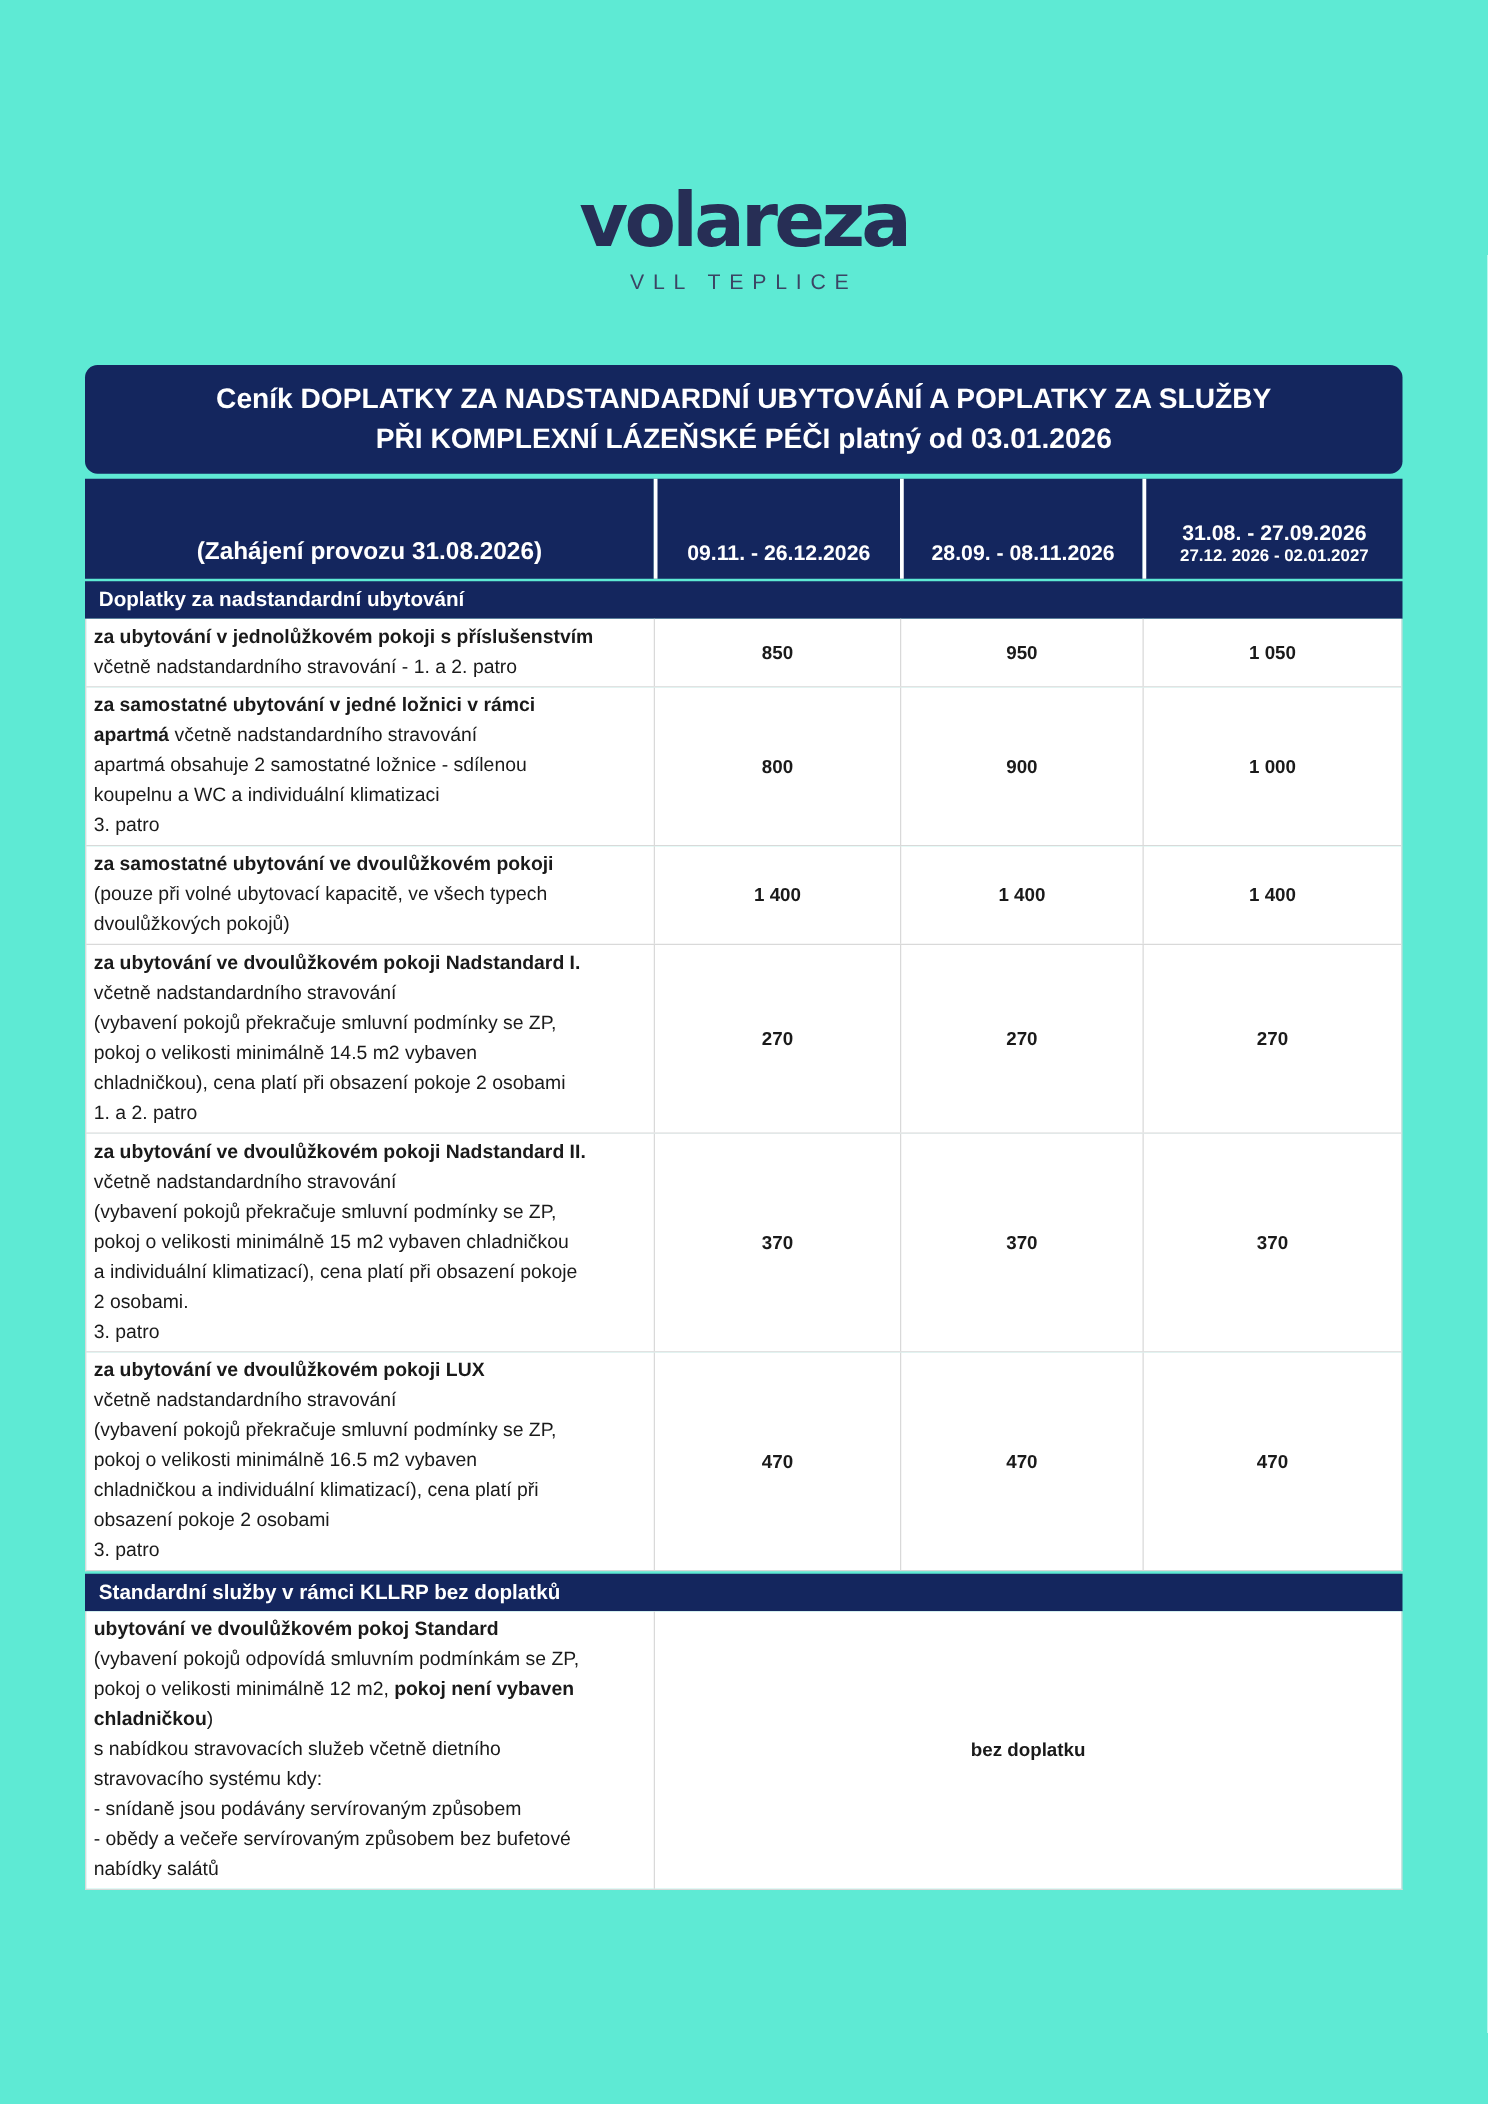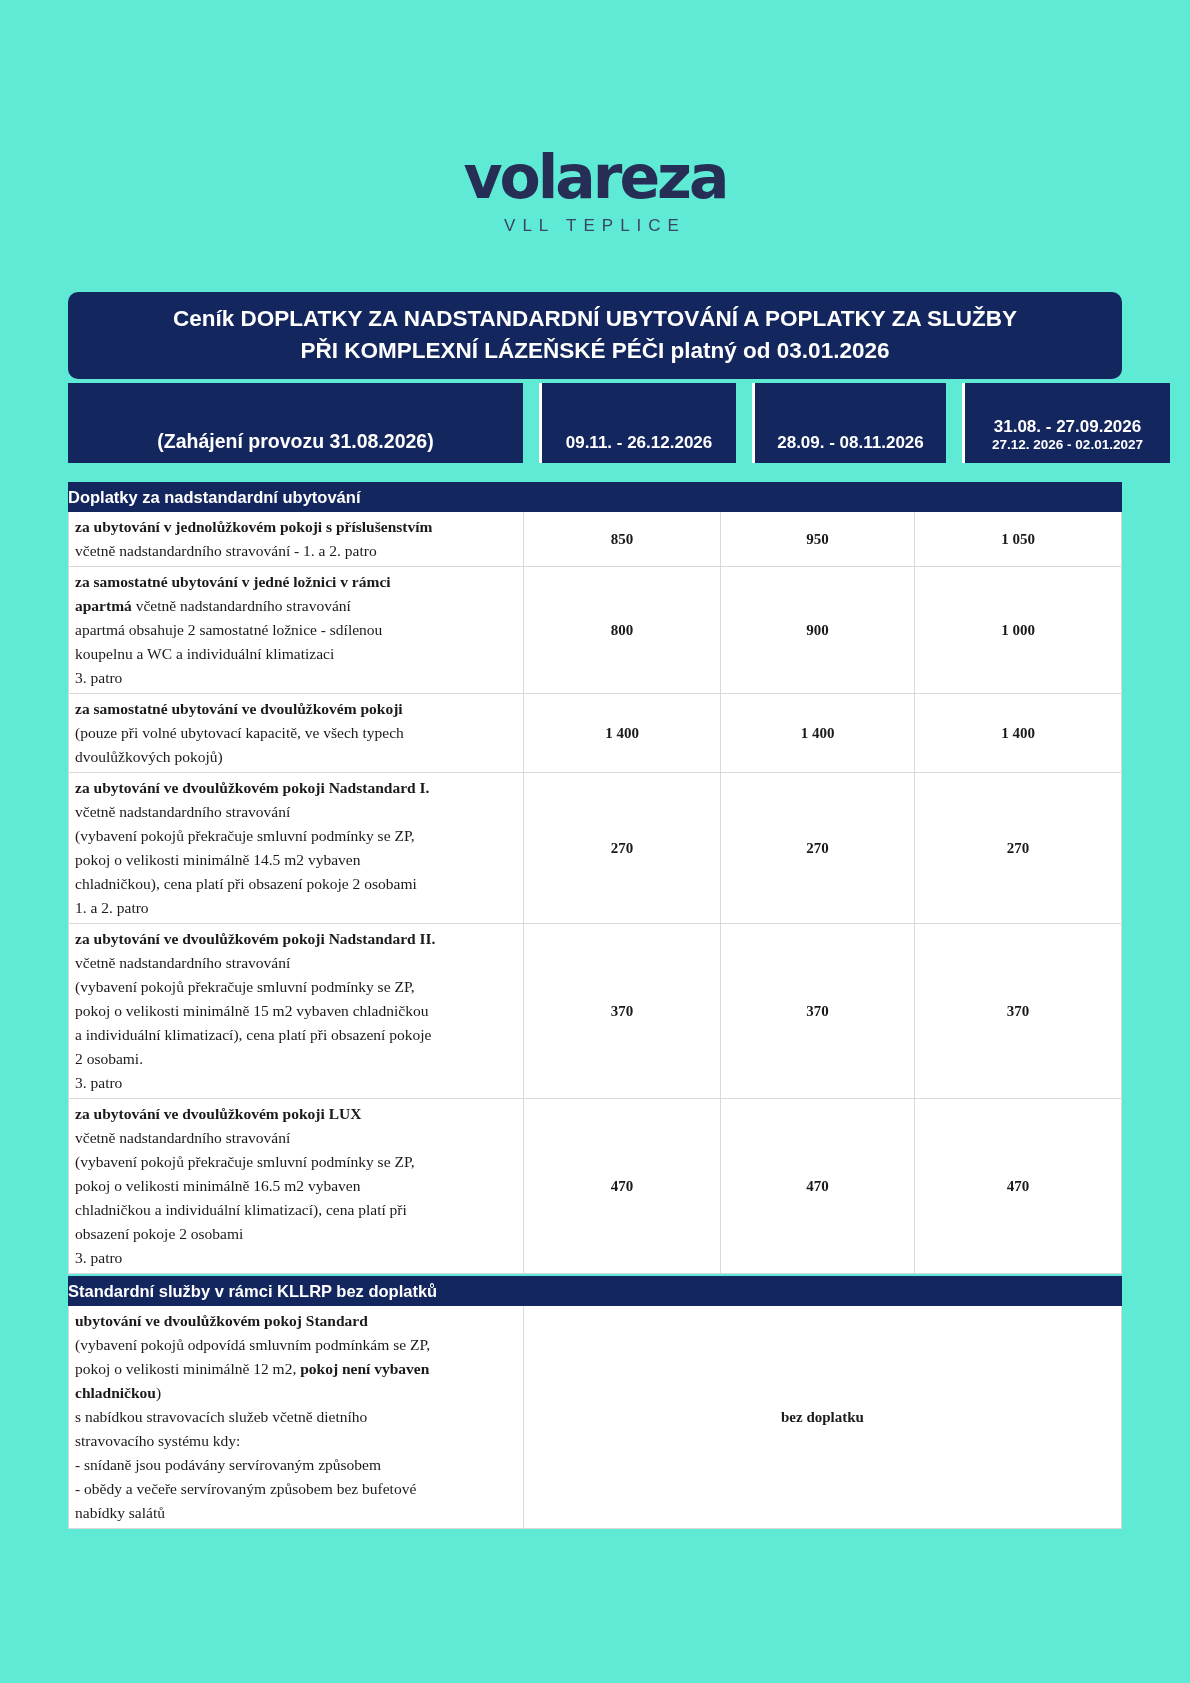--- a/index.html
+++ b/index.html
@@ -38,22 +38,21 @@
     text-align:center;
     padding:11px 10px 12px 10px;
     margin-bottom:4px;
     border-radius:10px;
   }
   .title-bar .t-line { font-weight:bold; font-size:22.5px; line-height:32px; }
 
   .head-row {
     display:grid;
     grid-template-columns:455px 197px 194px 208px;
-    margin-bottom:19px;
-    gap:16px;
+    margin-bottom:2px;
   }
   .head-cell {
     background:var(--navy);
     color:#fff;
     height:80px;
     display:flex; flex-direction:column;
     align-items:center; justify-content:flex-end;
     text-align:center;
     padding-bottom:10px;
   }
@@ -63,24 +62,24 @@
   .hc4-l1 { font-weight:bold; font-size:17px; line-height:21px; }
   .hc4-l2 { font-weight:bold; font-size:13.5px; line-height:16px; }
 
   .section-bar {
     background:var(--navy);
     color:#fff;
     font-weight:bold;
     font-size:16.5px;
     line-height:30px;
     height:30px;
-    padding-left:0;
+    padding-left:11px;
     margin-top:2px;
   }
-  .rows-group { border:1px solid var(--grid); border-top:none;font-family:Liberation Serif, serif; }
+  .rows-group { border:1px solid var(--grid); border-top:none; }
   .p-row {
     display:grid;
     grid-template-columns:454px 197px 194px 207px;
     border-bottom:1px solid var(--grid);
     background:#fff;
   }
   .p-row:last-child { border-bottom:none; }
   .desc-cell { padding:3px 8px 3px 6px; font-size:15.5px; }
   .desc-line { line-height:24px; }
   .desc-line .b { font-weight:bold; }

